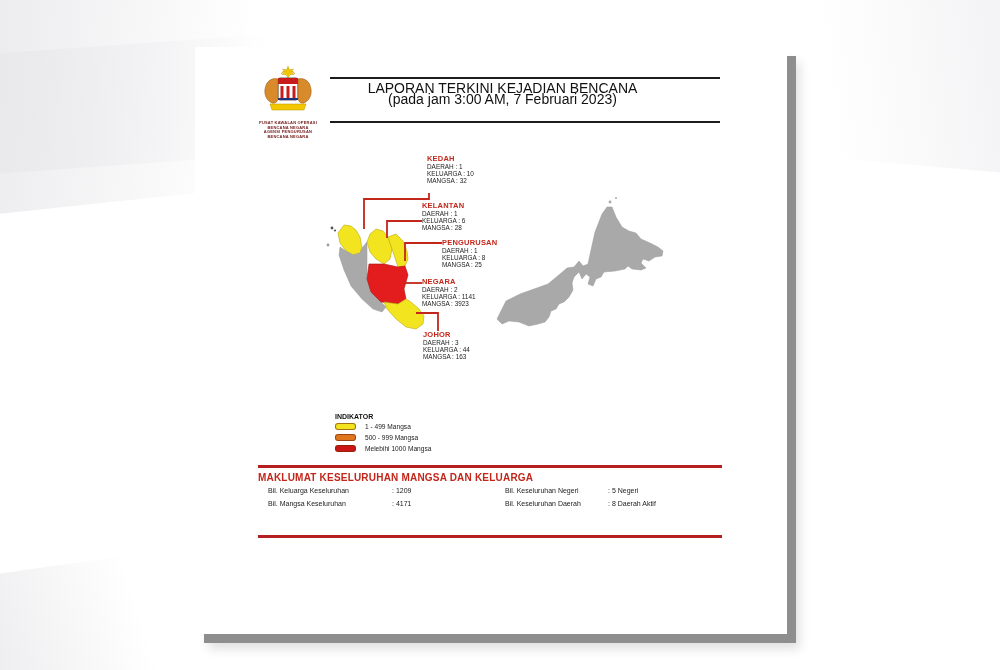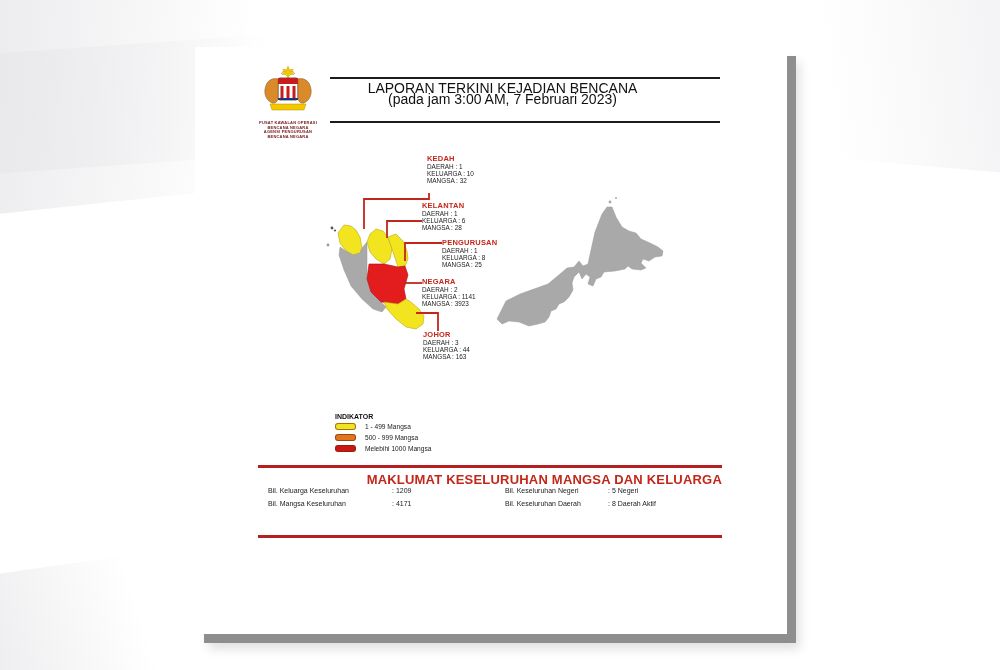--- a/index.html
+++ b/index.html
@@ -49,22 +49,22 @@
   
   .legend { position:absolute; left:140px; top:366px; }
   .legend .ttl { font-size:7px; font-weight:bold; color:#111; margin-bottom:3px; }
   .legend .row { display:flex; align-items:center; margin-bottom:4px; }
   .legend .sw { width:21px; height:7px; border-radius:3px;
     border:1px solid rgba(110,40,5,.6); margin-right:9px; }
   .legend .lb { font-size:6.6px; color:#222; }
 
   
   .rule-red { position:absolute; left:63px; width:464px; height:3px; background:#B51F1F; }
-  .sum-title { position:absolute; left:63px; top:425px; width:464px; text-align:right;
-    font-size:13px; font-weight:bold; color:#C3261A; letter-spacing:.2px; }
+  .sum-title { position:absolute; left:63px; top:425px; width:464px; text-align:left;
+    font-size:10px; font-weight:bold; color:#C3261A; letter-spacing:.2px; }
   .kv { position:absolute; font-size:7px; color:#222; }
 </style>
 </head>
 <body>
 
 <div class="canvas">
   <div class="streak streak-tl"></div>
   <div class="streak streak-tl2"></div>
   <div class="streak streak-tr"></div>
   <div class="streak streak-bl"></div>

